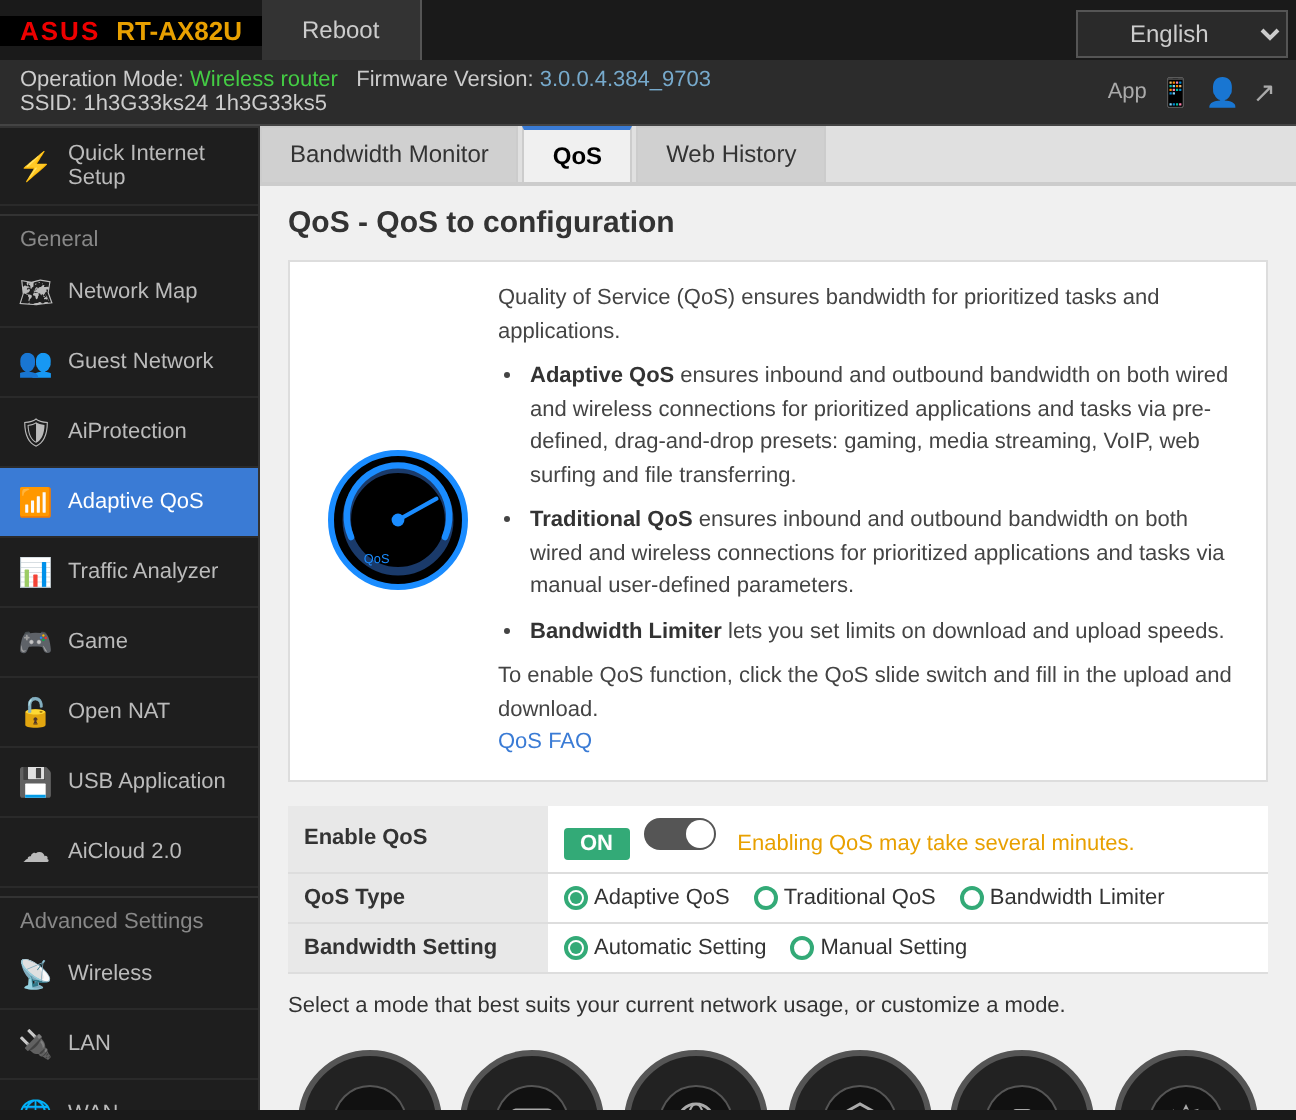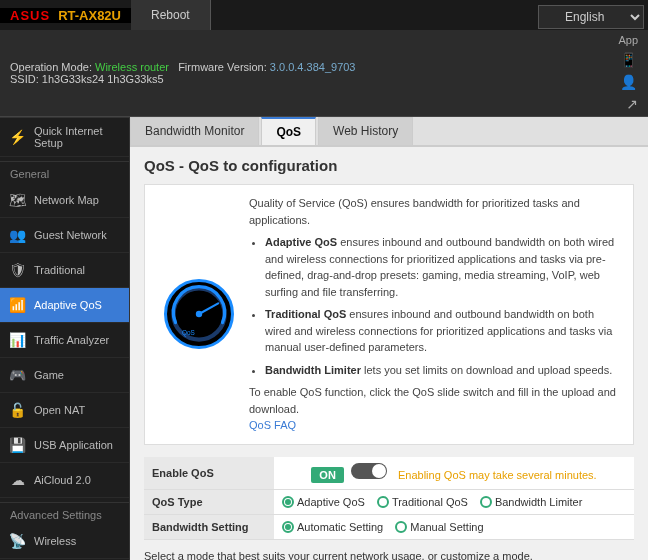--- a/index.html
+++ b/index.html
@@ -10,21 +10,21 @@
     .logo { background: #000; padding: 4px 10px; height: 15px; display: flex; align-items: center; }
     .logo-text { color: #e00; font-weight: bold; font-size: 13px; letter-spacing: 1px; }
     .model-text { color: #e8a000; font-size: 13px; font-weight: bold; margin-left: 8px; }
     .top-nav { display: flex; flex: 1; height: 30px; }
     .top-nav-btn { background: #333; color: #ccc; border: none; padding: 0 20px; cursor: pointer; font-size: 12px; border-right: 1px solid #555; height: 100%; }
     .lang-select { margin-left: auto; background: #2a2a2a; color: #ccc; border: 1px solid #555; padding: 2px 22px; font-size: 12px; height: 24px; margin-top: 3px; margin-right: 4px; cursor: pointer; }
 
     
     .header { background: #2c2c2c; padding: 4px 10px; border-bottom: 1px solid #444; display: flex; align-items: center; }
     .header-info { color: #ccc; font-size: 11px; flex: 1; }
-    .header-icons { display: flex; gap: 6px; align-items: flex-end; flex-direction: column; }
+    .header-icons { display: flex; gap: 6px; align-items: center; }
     .header-icon { color: #aaa; font-size: 14px; cursor: pointer; }
     .app-text { color: #aaa; font-size: 11px; }
 
     
     .main { display: flex; height: calc(560px - 30px - 38px); }
 
     
     .sidebar { width: 130px; background: #1e1e1e; border-right: 1px solid #333; overflow-y: auto; flex-shrink: 0; }
     .sidebar-section { color: #888; font-size: 11px; padding: 6px 10px 3px; border-top: 1px solid #333; margin-top: 4px; }
     .sidebar-item { display: flex; align-items: center; padding: 7px 8px; cursor: pointer; color: #bbb; font-size: 11px; border-bottom: 1px solid #2a2a2a; }
@@ -48,21 +48,21 @@
     .qos-link { color: #3a7bd5; text-decoration: none; cursor: pointer; }
 
     .qos-gauge { width: 80px; flex-shrink: 0; display: flex; align-items: center; justify-content: center; }
     .gauge-circle { width: 70px; height: 70px; border-radius: 50%; border: 3px solid #1a8cff; background: #000; display: flex; align-items: center; justify-content: center; position: relative; }
 
     
     .settings-table { width: 100%; border-collapse: collapse; margin-bottom: 10px; }
     .settings-table tr { border-bottom: 1px solid #ddd; }
     .settings-table td { padding: 6px 8px; font-size: 11px; color: #333; }
     .settings-table td:first-child { width: 130px; font-weight: bold; background: #e8e8e8; }
-    .settings-table td:last-child { background: #fff; text-align: center; }
+    .settings-table td:last-child { background: #fff; }
 
     .toggle-on { background: #3a7; color: #fff; padding: 2px 8px; font-size: 11px; font-weight: bold; border-radius: 2px; display: inline-block; }
     .toggle-slider { background: #555; display: inline-flex; align-items: center; border-radius: 10px; width: 36px; height: 16px; margin-left: 4px; position: relative; cursor: pointer; }
     .toggle-knob { width: 14px; height: 14px; background: #fff; border-radius: 50%; position: absolute; right: 1px; }
     .enable-msg { color: #e8a000; margin-left: 8px; font-size: 11px; }
 
     .radio-group { display: flex; gap: 12px; align-items: center; }
     .radio-label { display: flex; align-items: center; gap: 3px; cursor: pointer; }
     .radio-dot { width: 12px; height: 12px; border: 2px solid #3a7; border-radius: 50%; background: #fff; position: relative; flex-shrink: 0; }
     .radio-dot.selected::after { content: ''; width: 6px; height: 6px; background: #3a7; border-radius: 50%; position: absolute; top: 1px; left: 1px; }
@@ -120,21 +120,21 @@
     <div class="sidebar-item">
       <div class="sidebar-icon">🗺</div>
       <span>Network Map</span>
     </div>
     <div class="sidebar-item">
       <div class="sidebar-icon">👥</div>
       <span>Guest Network</span>
     </div>
     <div class="sidebar-item">
       <div class="sidebar-icon">🛡</div>
-      <span>Traditional</span>
+      <span>AiProtection</span>
     </div>
     <div class="sidebar-item active">
       <div class="sidebar-icon">📶</div>
       <span>Adaptive QoS</span>
     </div>
     <div class="sidebar-item">
       <div class="sidebar-icon">📊</div>
       <span>Traffic Analyzer</span>
     </div>
     <div class="sidebar-item">

